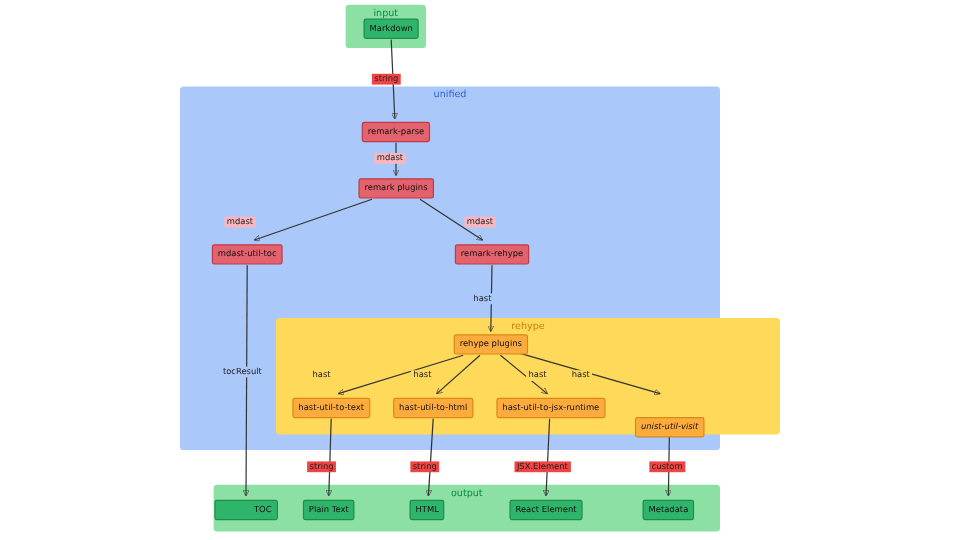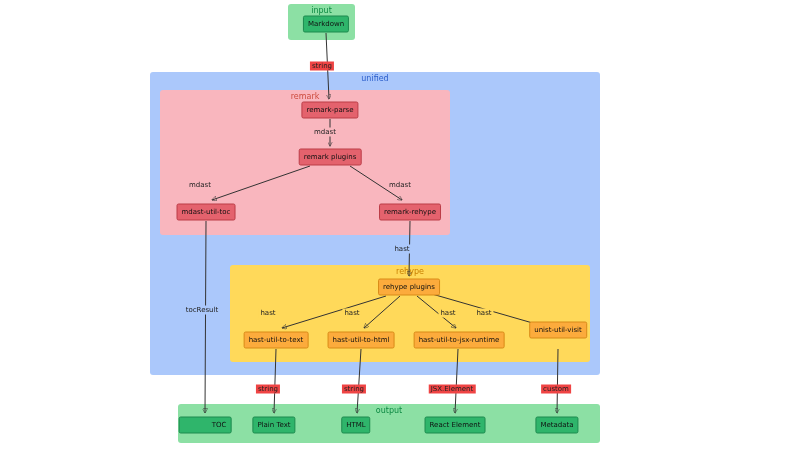--- a/index.html
+++ b/index.html
@@ -55,25 +55,22 @@
 <div id="canvas">
 
   <div class="group g-green" style="left:288px; top:4px; width:67px; height:36px;">
     <div class="group-label">input</div>
   </div>
 
   <div class="group g-blue" style="left:150px; top:72px; width:450px; height:303px;">
     <div class="group-label">unified</div>
   </div>
 
-  <div class="group g-pink" style="left:160px; top:90px; width:290px; height:145px;">
-    <div class="group-label">remark</div>
-  </div>
 
-  <div class="group g-yellow" style="left:230px; top:265px; width:360px; height:97px;">
+  <div class="group g-yellow" style="left:230px; top:265px; width:420px; height:97px;">
     <div class="group-label">rehype</div>
   </div>
 
   <div class="group g-green" style="left:178px; top:404px; width:422px; height:39px;">
     <div class="group-label">output</div>
   </div>
 
   <svg id="edges-layer" width="800" height="450">
     <defs>
       <marker id="arrow" viewBox="0 0 10 10" refX="9" refY="5" markerWidth="5" markerHeight="5" orient="auto-start-reverse">
@@ -98,21 +95,21 @@
 
   <div class="node n-green" style="left:326px; top:24px;">Markdown</div>
   <div class="node n-red" style="left:330px; top:110px;">remark-parse</div>
   <div class="node n-red" style="left:330px; top:157px;">remark plugins</div>
   <div class="node n-red" style="left:206px; top:212px;">mdast-util-toc</div>
   <div class="node n-red" style="left:410px; top:212px;">remark-rehype</div>
   <div class="node n-orange" style="left:409px; top:287px;">rehype plugins</div>
   <div class="node n-orange" style="left:276px; top:340px;">hast-util-to-text</div>
   <div class="node n-orange" style="left:361px; top:340px;">hast-util-to-html</div>
   <div class="node n-orange" style="left:459px; top:340px;">hast-util-to-jsx-runtime</div>
-  <div class="node n-orange" style="left:558px; top:330px;">unist-util-visit</div>
+  <div class="node n-orange" style="left:558px; top:356px;font-style:italic;">unist-util-visit</div>
   <div class="node n-green" style="left:205px; top:425px;padding-left:32px;">TOC</div>
   <div class="node n-green" style="left:274px; top:425px;">Plain Text</div>
   <div class="node n-green" style="left:356px; top:425px;">HTML</div>
   <div class="node n-green" style="left:455px; top:425px;">React Element</div>
   <div class="node n-green" style="left:557px; top:425px;">Metadata</div>
 
   <div class="edge-label on-white" style="left:322px; top:66px;">string</div>
   <div class="edge-label on-pink" style="left:325px; top:132px;">mdast</div>
   <div class="edge-label on-pink" style="left:200px; top:185px;">mdast</div>
   <div class="edge-label on-pink" style="left:400px; top:185px;">mdast</div>

